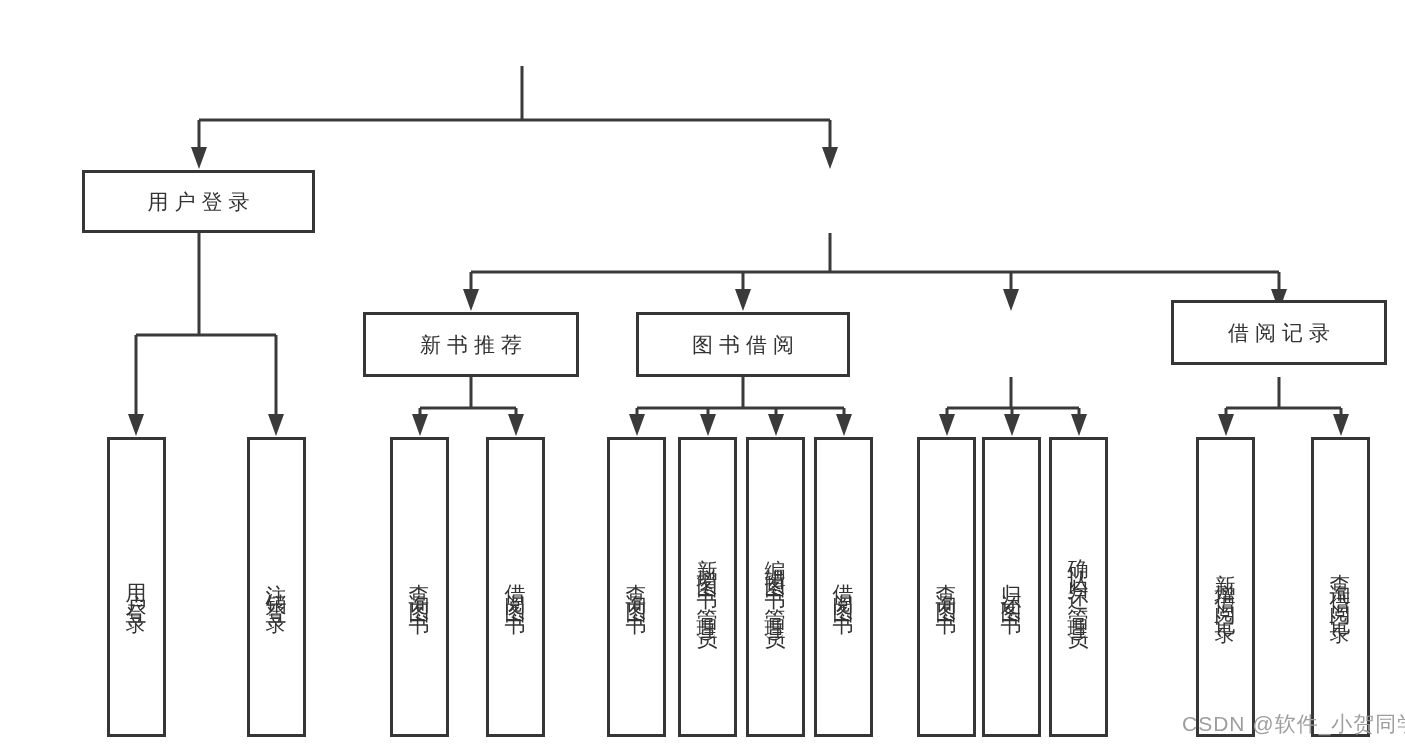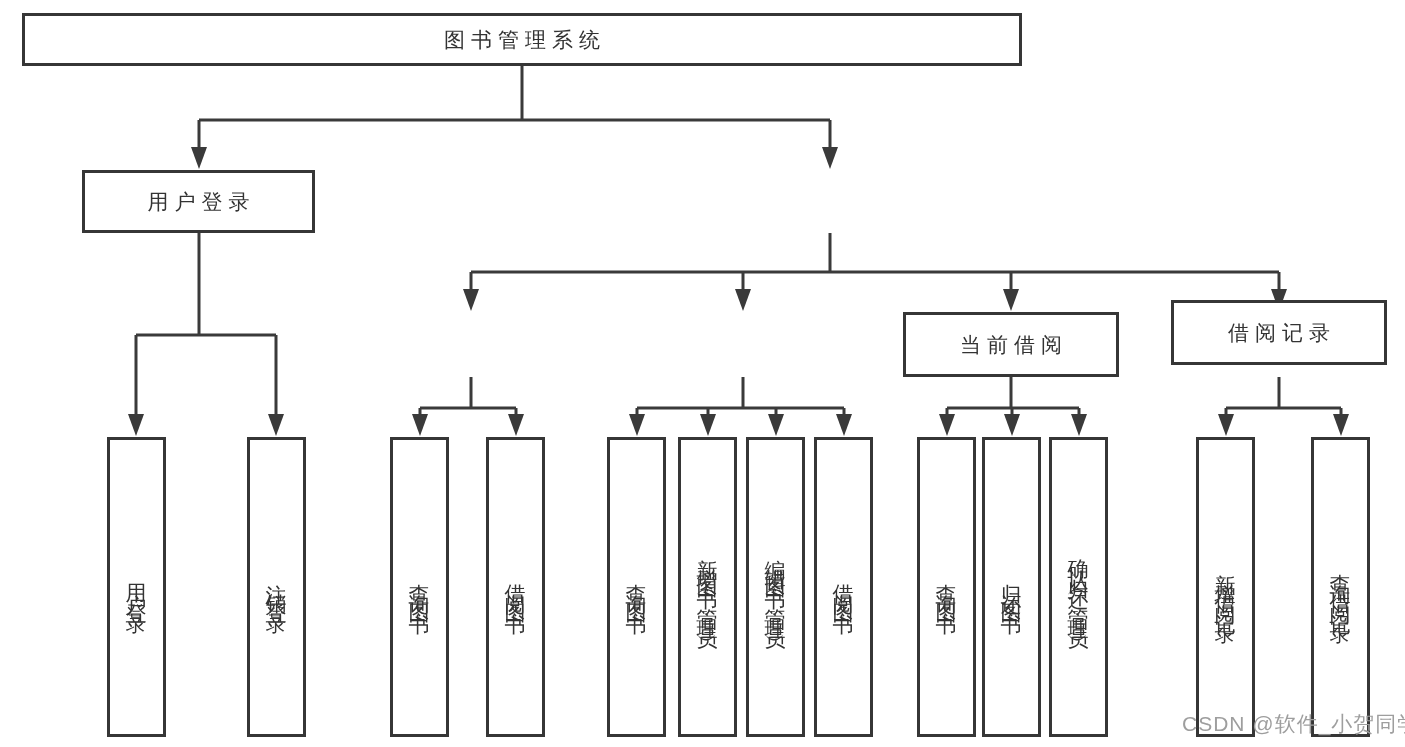--- a/index.html
+++ b/index.html
@@ -90,30 +90,30 @@
       <polygon points="1004,414 1020,414 1012,436"></polygon>
       <polygon points="1071,414 1087,414 1079,436"></polygon>
     </g>
     <g class="edge">
       <path d="M1279,377 V408 M1226,408 H1341 M1226,408 V416 M1341,408 V416"></path>
       <polygon points="1218,414 1234,414 1226,436"></polygon>
       <polygon points="1333,414 1349,414 1341,436"></polygon>
     </g>
   </svg>
 
-  <div class="node hnode" style="left:22px;top:13px;width:1000px;height:53px">
-    <span class="lbl">图书管理系统</span>
-  </div>
 
   <div class="node hnode" style="left:82px;top:170px;width:233px;height:63px">
     <span class="lbl">用户登录</span>
   </div>
 
-  <div class="node hnode" style="left:903px;top:312px;width:216px;height:65px">
-    <span class="lbl">当前借阅</span>
+  <div class="node hnode" style="left:363px;top:312px;width:216px;height:65px">
+    <span class="lbl">新书推荐</span>
+  </div>
+  <div class="node hnode" style="left:636px;top:312px;width:214px;height:65px">
+    <span class="lbl">图书借阅</span>
   </div>
   <div class="node hnode" style="left:1171px;top:300px;width:216px;height:65px">
     <span class="lbl">借阅记录</span>
   </div>
 
   <div class="node vnode" style="left:107px;top:437px;width:59px;height:300px">
     <span class="lbl">用户登录</span>
   </div>
   <div class="node vnode" style="left:247px;top:437px;width:59px;height:300px">
     <span class="lbl">注销登录</span>

